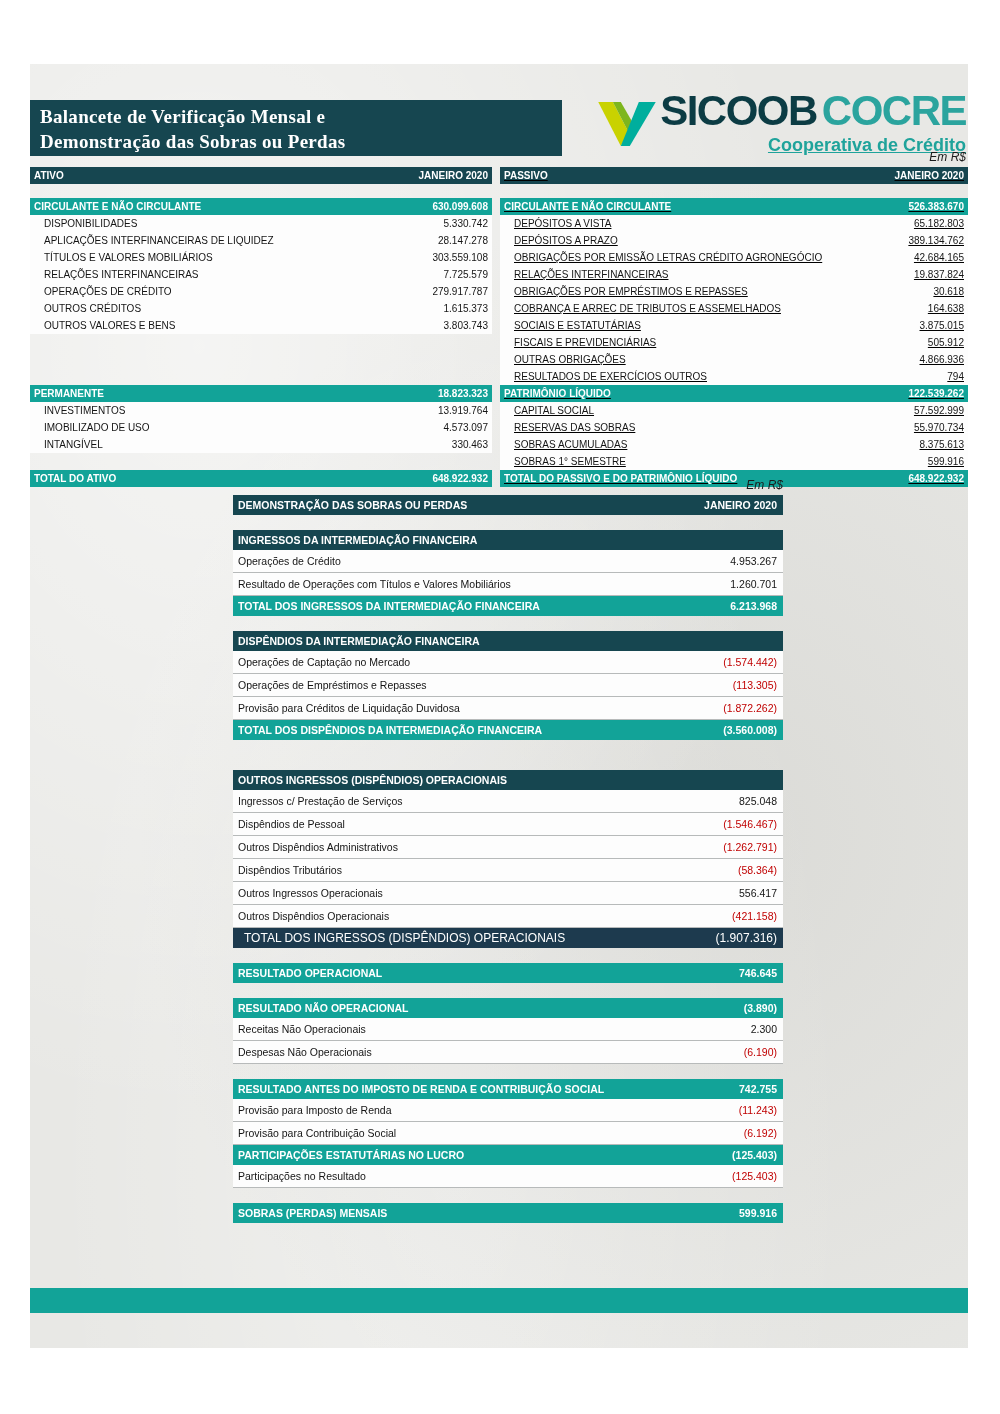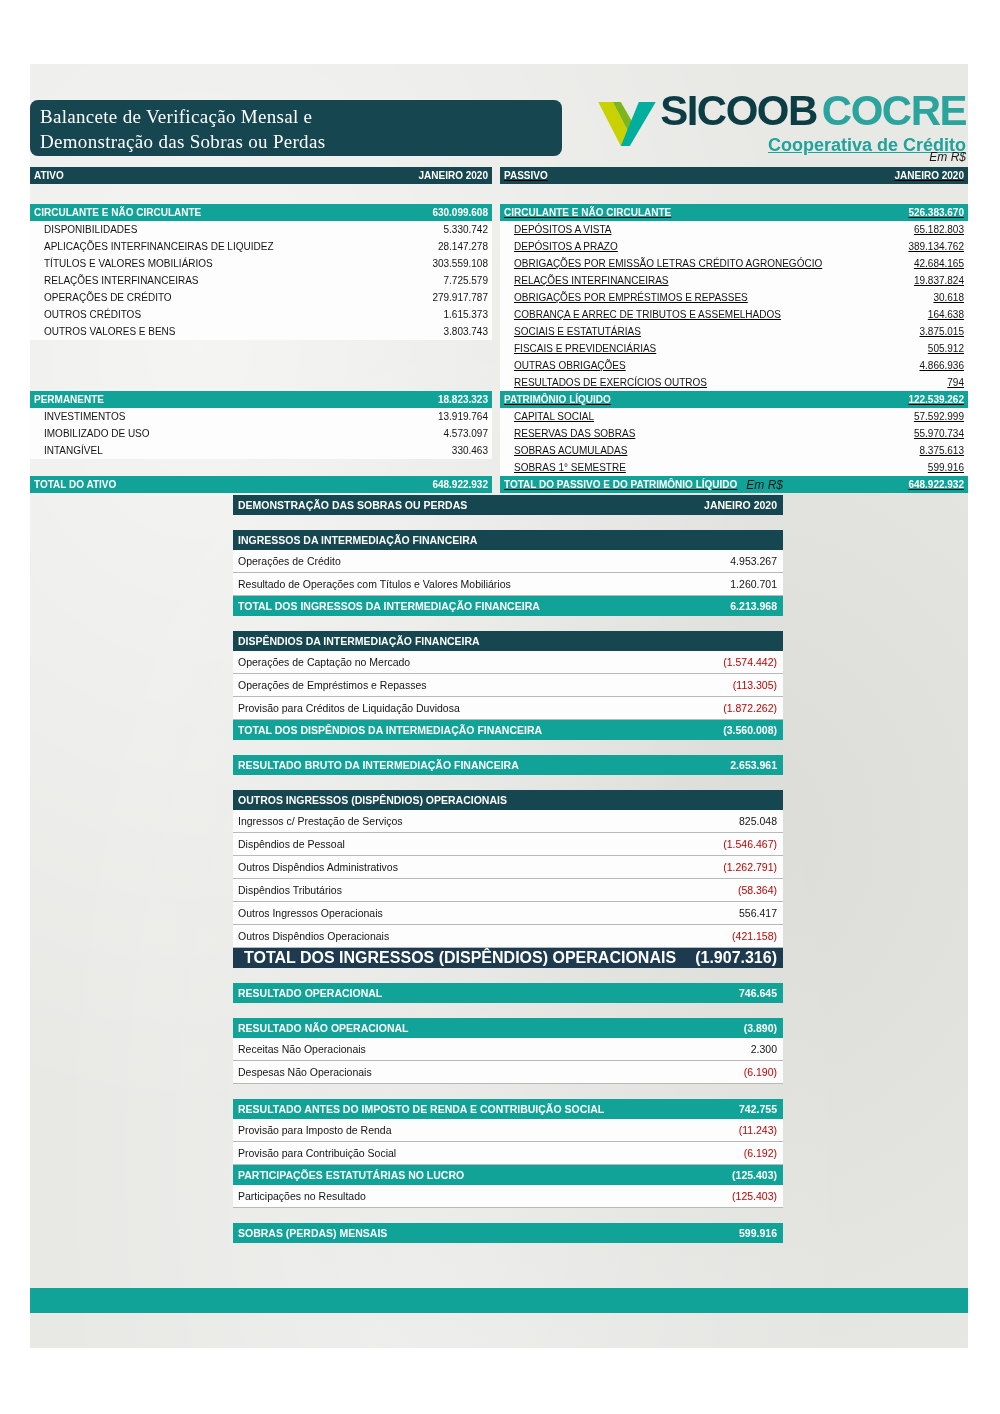--- a/index.html
+++ b/index.html
@@ -12,22 +12,22 @@
     background-image:
       radial-gradient(ellipse at 18% 22%, rgba(255,255,255,.55), transparent 55%),
       radial-gradient(ellipse at 75% 60%, rgba(186,186,180,.28), transparent 60%),
       radial-gradient(ellipse at 45% 85%, rgba(255,255,255,.35), transparent 55%);
   }
 
   
   .title-box {
     position:absolute; left:0; top:36px; width:532px; height:56px;
     background:#164650; color:#ffffff;
-    font-family:"Liberation Serif", serif; font-weight:normal;
-    font-size:19px; line-height:25px; padding:4px 0 0 10px; letter-spacing:.3px;border-radius:8px;
+    font-family:"Liberation Serif", serif; font-weight:bold;
+    font-size:19px; line-height:25px; padding:4px 0 0 10px; letter-spacing:.3px;
   }
 
   
   .logo { position:absolute; right:2px; top:26px; display:flex; align-items:center; }
   .logo-mark svg { width:62px; height:52px; display:block; margin-right:2px; margin-top:2px; }
   .logo-word { font-size:42px; font-weight:bold; letter-spacing:-1.5px; line-height:42px; white-space:nowrap; }
   .logo-brand { color:#0c3c44; }
   .logo-coop { color:#2ba49e; margin-left:5px; }
   .logo-tagline { text-align:right; color:#1fa39b; font-weight:bold; font-size:18px; margin-top:3px;text-decoration:underline; }
 
@@ -37,35 +37,35 @@
 
   
   .balance { position:absolute; left:0; top:103px; width:938px; }
   .bcol { position:absolute; top:0; }
   .bcol-ativo { left:0; width:462px; }
   .bcol-passivo { left:470px; width:468px;text-decoration:underline; }
 
   .brow { display:flex; justify-content:space-between; align-items:center; height:17px; font-size:10px; white-space:nowrap; }
   .brow .lbl { padding-left:4px; }
   .brow .val { padding-right:4px; }
-  .bhead   { background:#164650; color:#fff; font-weight:bold; margin-bottom:20px; }
+  .bhead   { background:#164650; color:#fff; font-weight:bold; margin-bottom:14px; }
   .bsection{ background:#12a398; color:#fff; font-weight:bold; }
   .btotal  { background:#12a398; color:#fff; font-weight:bold; }
   .bitem   { background:#fdfdfd; color:#141414; }
   .bitem .lbl { padding-left:14px; }
   .bspacer { background:transparent; }
 
   
   .dre { position:absolute; left:203px; top:431px; width:550px; }
   .drow { display:flex; justify-content:space-between; align-items:center; white-space:nowrap; }
   .drow .lbl { padding-left:5px; }
   .drow .val { padding-right:6px; }
   .dtitle, .dheader { background:#164650; color:#fff; font-weight:bold; height:20px; font-size:10.5px; }
   .dtotal  { background:#12a398; color:#fff; font-weight:bold; height:20px; font-size:10.5px; }
-  .dtotaldark { background:#1d3a4e; color:#fff; font-weight:bold; height:20px; font-size:16px; }
+  .dtotaldark { background:#1d3a4e; color:#fff; font-weight:normal; height:20px; font-size:12px; }
   .dtotaldark .lbl { padding-left:11px; }
   .ditem { background:#fdfdfd; height:23px; font-size:10.5px; color:#141414; border-bottom:1px solid #b7baba; }
   .dgap { height:15px; background:transparent; }
   .val.neg { color:#c00000;margin-left:32px; }
 
   .bottom-bar { position:absolute; left:0; top:1224px; width:938px; height:25px; background:#12a398; }
 </style>
 </head>
 <body>
 
@@ -270,24 +270,20 @@
       </div>
       <div class="drow ditem">
         <span class="lbl">Provisão para Créditos de Liquidação Duvidosa</span>
         <span class="val neg">(1.872.262)</span>
       </div>
       <div class="drow dtotal">
         <span class="lbl">TOTAL DOS DISPÊNDIOS DA INTERMEDIAÇÃO FINANCEIRA</span>
         <span class="val">(3.560.008)</span>
       </div>
       <div class="dgap"></div>
-      <div class="drow dtotal">
-        <span class="lbl">RESULTADO BRUTO DA INTERMEDIAÇÃO FINANCEIRA</span>
-        <span class="val">2.653.961</span>
-      </div>
       <div class="dgap"></div>
       <div class="drow dheader">
         <span class="lbl">OUTROS INGRESSOS (DISPÊNDIOS) OPERACIONAIS</span>
       </div>
       <div class="drow ditem">
         <span class="lbl">Ingressos c/ Prestação de Serviços</span>
         <span class="val">825.048</span>
       </div>
       <div class="drow ditem">
         <span class="lbl">Dispêndios de Pessoal</span>

